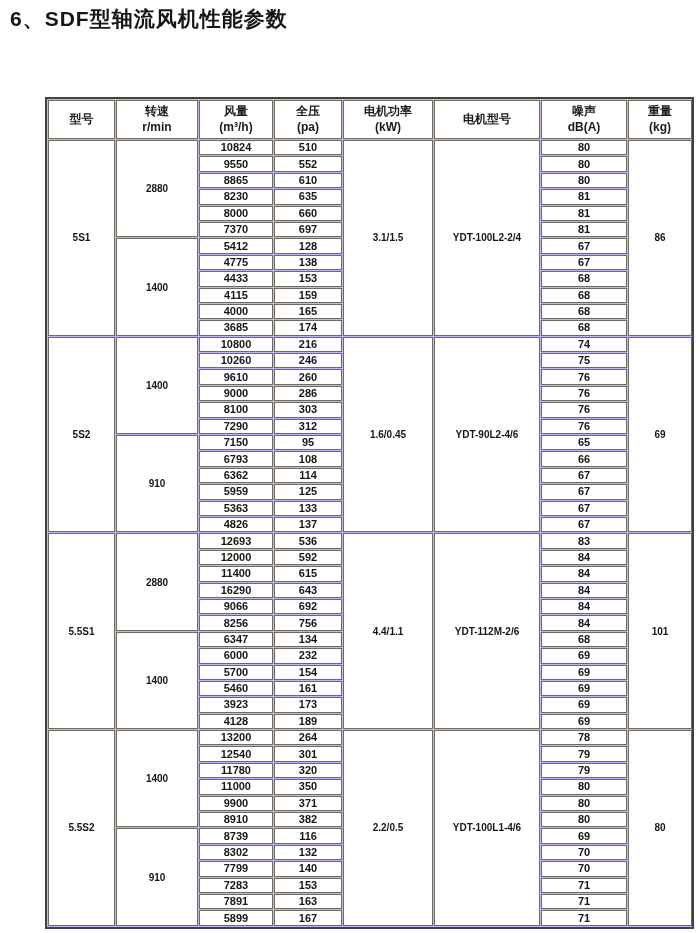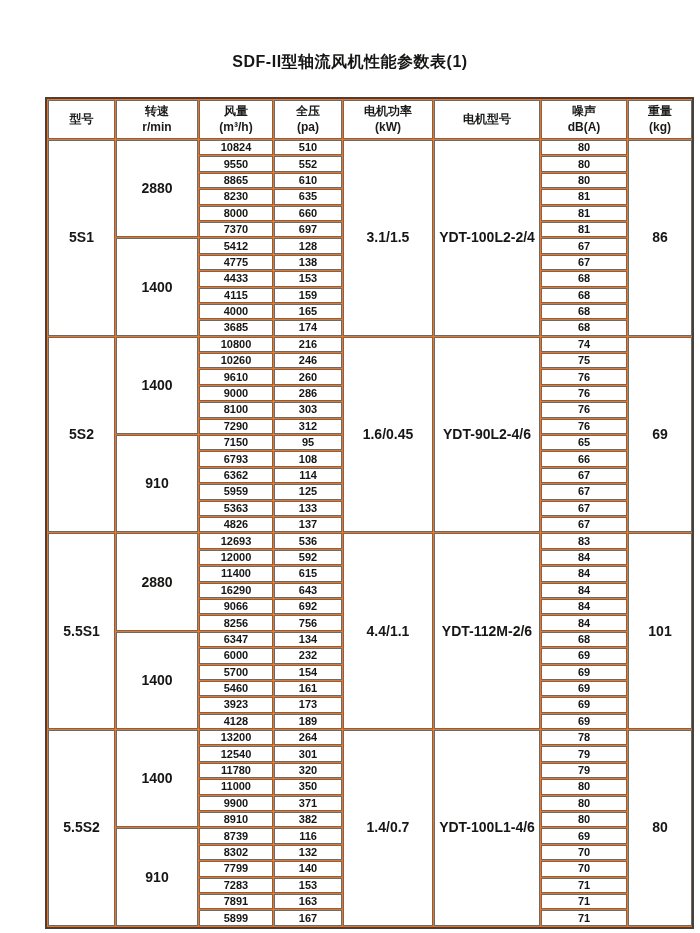--- a/index.html
+++ b/index.html
@@ -10,41 +10,41 @@
   .title {
     position:absolute; left:10px; top:5px;
     font-size:21px; font-weight:bold; letter-spacing:1px; color:#171615;
   }
   .subtitle {
     position:absolute; left:0; top:52px; width:100%; text-align:center;
     font-size:16px; font-weight:bold; letter-spacing:0.5px; color:#171615;
   }
   .table-wrap {
     position:absolute; left:45px; top:97px; width:645px;
-    border:2px solid #45413e; background:#f97316;
+    border:2px solid #45413e; background:#c4b5fd;
   }
   table.spec {
     border-collapse:separate; border-spacing:1px;
     width:100%; table-layout:fixed;
   }
   table.spec th, table.spec td {
     border:1px solid #6e6963; background:#ffffff;
     text-align:center; vertical-align:middle; padding:0;
     font-weight:bold; overflow:hidden; white-space:nowrap;
   }
   table.spec th { height:37px; font-size:12px; line-height:1.3; color:#1b1a19; }
   table.spec th .h2:empty { display:none; }
   table.spec td { height:13.4px; font-size:11px; line-height:13px; color:#171615; }
-  table.spec td.span-cell { font-size:14px; }
+  table.spec td.span-cell { font-size:10px; }
 </style>
 </head>
 <body>
 
 <div class="doc">
-  <div class="subtitle">SDF-II型轴流风机性能参数表(1)</div>
+  <div class="title">6、SDF型轴流风机性能参数</div>
 
   <div class="table-wrap">
     <table class="spec">
       <colgroup>
         <col style="width:67px">
           <col style="width:82px">
           <col style="width:74px">
         <col style="width:68px">
           <col style="width:90px">
           <col style="width:106px">
@@ -284,21 +284,21 @@
           <tr>
             <td>4128</td>
             <td>189</td>
             <td>69</td>
           </tr>
           <tr>
             <td rowspan="12" class="span-cell">5.5S2</td>
             <td rowspan="6" class="span-cell">1400</td>
             <td>13200</td>
             <td>264</td>
-            <td rowspan="12" class="span-cell">1.4/0.7</td>
+            <td rowspan="12" class="span-cell">2.2/0.5</td>
             <td rowspan="12" class="span-cell">YDT-100L1-4/6</td>
             <td>78</td>
             <td rowspan="12" class="span-cell">80</td>
           </tr>
           <tr>
             <td>12540</td>
             <td>301</td>
             <td>79</td>
           </tr>
           <tr>

